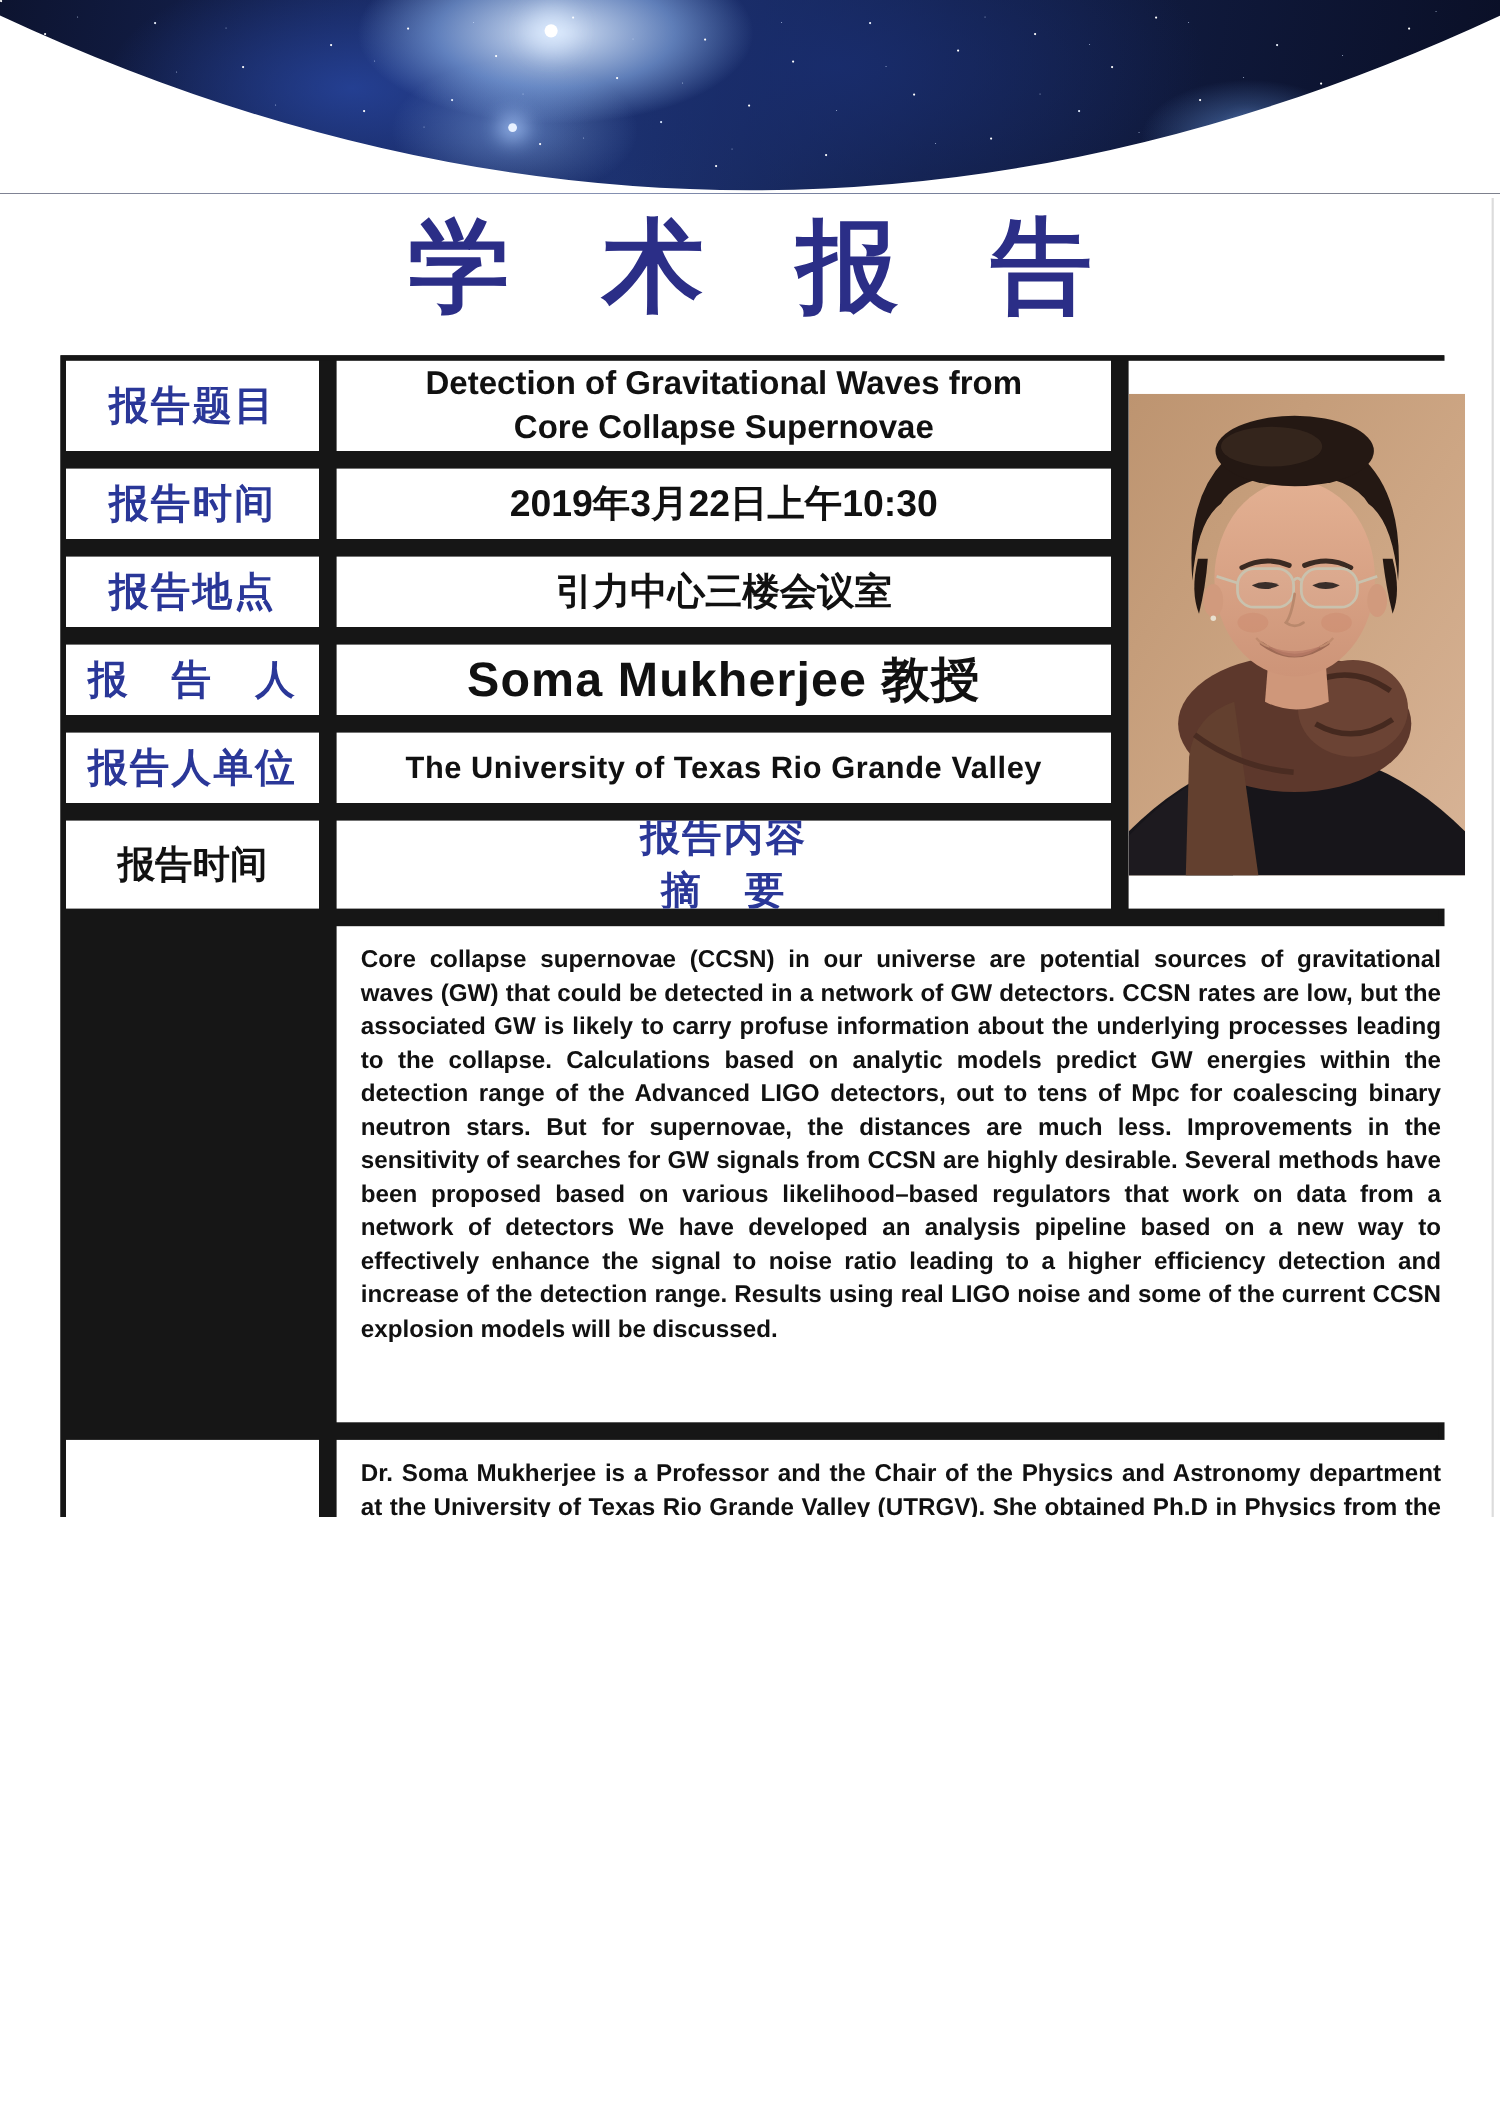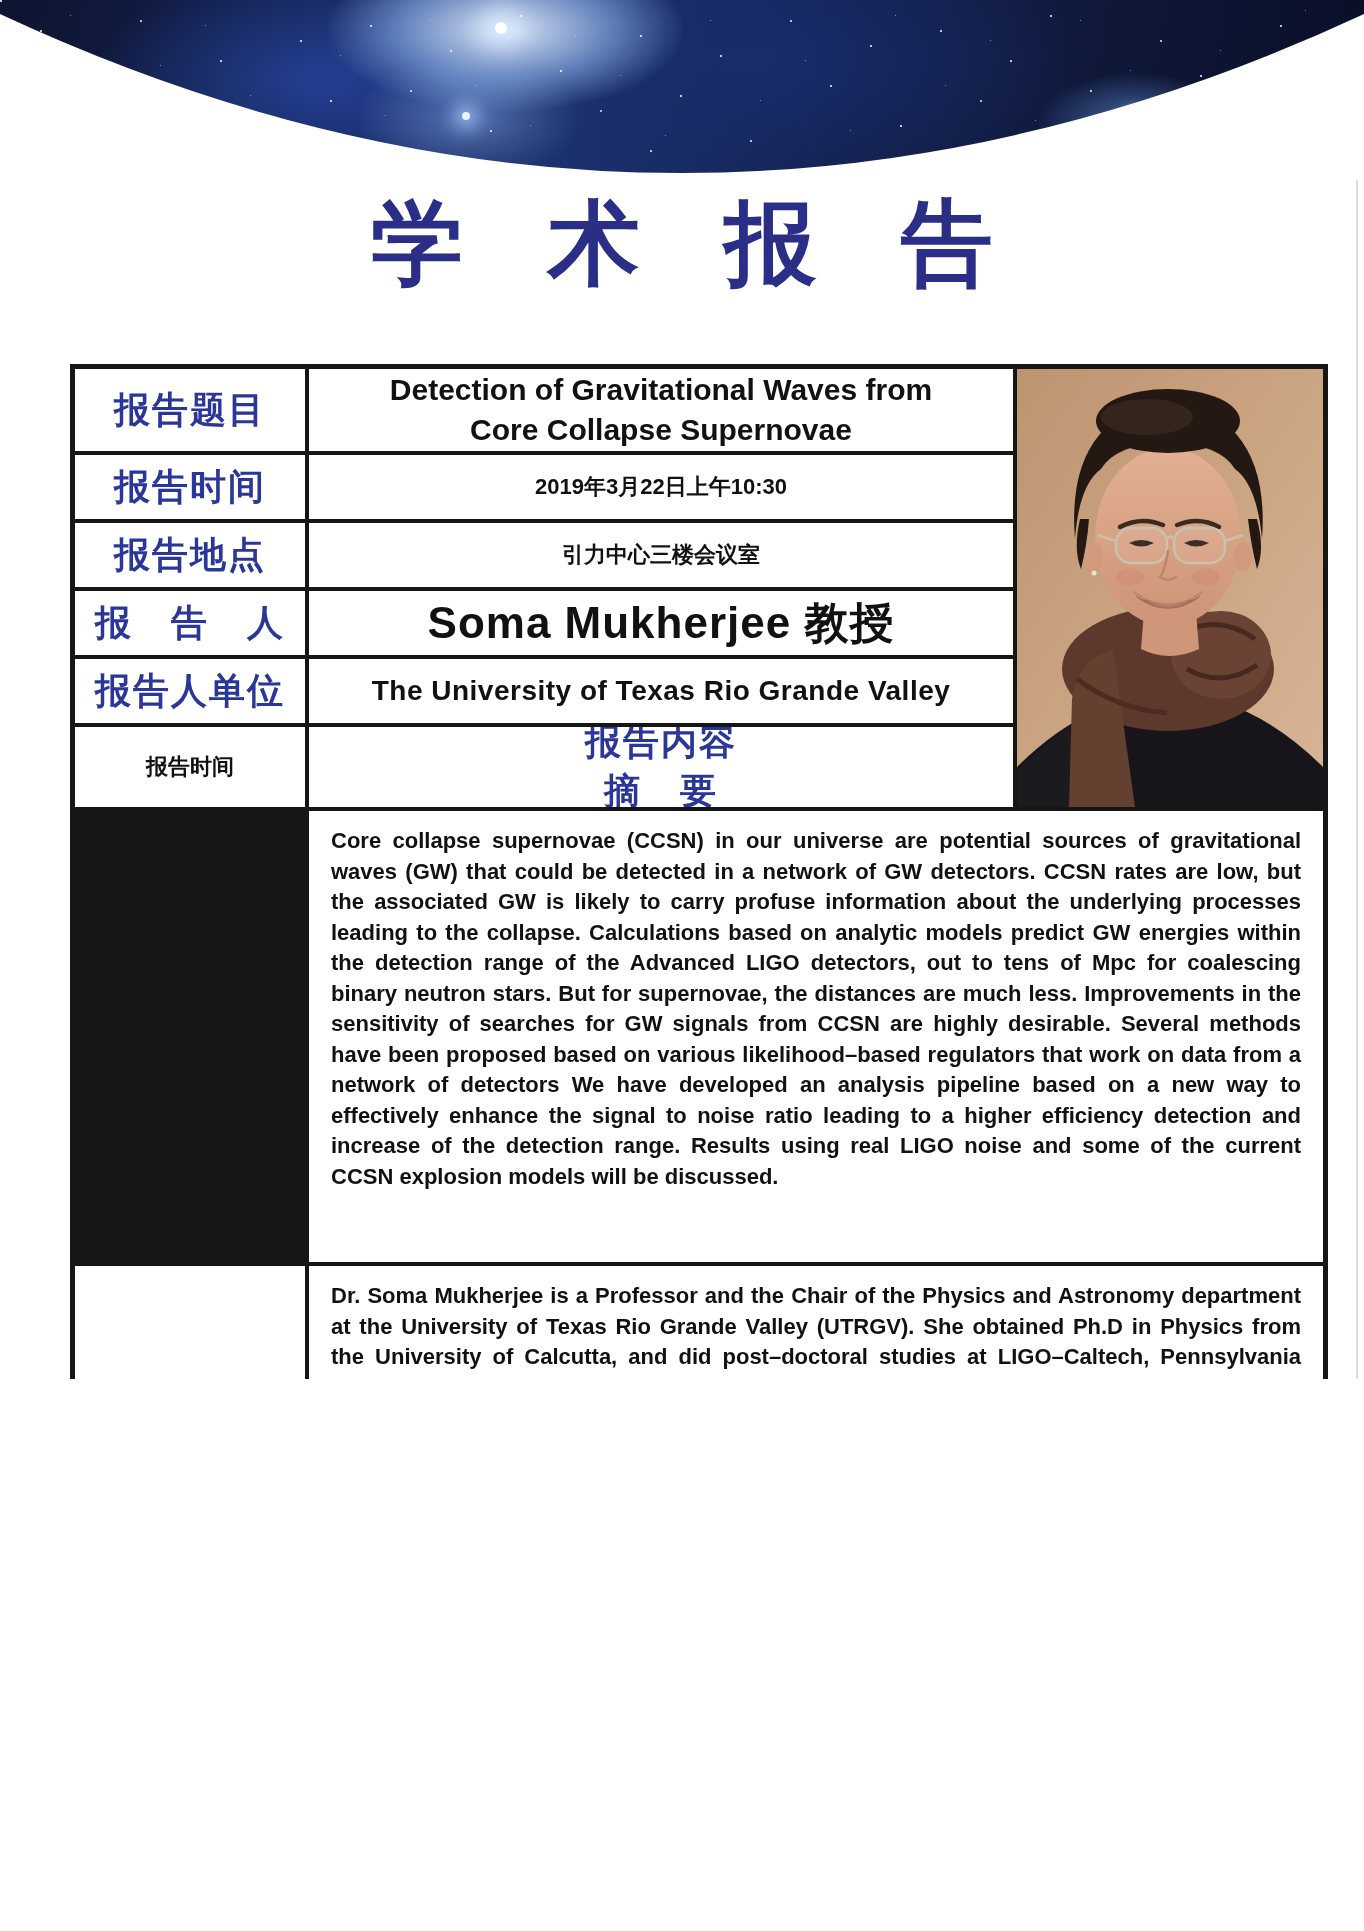--- a/index.html
+++ b/index.html
@@ -35,28 +35,28 @@
   .g1{left:495px;top:22px;width:12px;height:12px;background:#fff;box-shadow:0 0 26px 12px rgba(220,235,255,.9);}
   .g2{left:462px;top:112px;width:8px;height:8px;background:#e8f1ff;box-shadow:0 0 18px 8px rgba(170,200,250,.8);}
   .g3{left:1130px;top:118px;width:7px;height:7px;background:#dcebff;box-shadow:0 0 16px 7px rgba(140,180,240,.8);}
   .banner-cut{position:absolute;left:0;top:0;}
 
   
   .page-title{position:absolute;left:0;top:188px;width:1364px;margin:0;text-align:center;
     color:#2b2e87;font-size:92px;font-weight:bold;letter-spacing:0.32em;text-indent:0.32em;line-height:1.2;}
 
   
-  .grid{position:absolute;left:70px;top:323px;width:1248px;background:#161616;border:5px solid #161616;
+  .grid{position:absolute;left:55px;top:323px;width:1248px;background:#161616;border:5px solid #161616;
     display:grid;grid-template-columns:230px 704px 306px;
-    grid-template-rows:82px 64px 64px 64px 64px 80px 451px 437px 56px;gap:4px;margin-top:41px;}
+    grid-template-rows:82px 64px 64px 64px 64px 80px 451px 437px 56px;gap:16px;}
   .cell{background:#fff;display:flex;align-items:center;justify-content:center;overflow:hidden;}
   .lbl{color:#2a3798;font-weight:bold;font-size:36px;letter-spacing:2px;flex-direction:column;line-height:1.35;}
   .val{color:#111;font-weight:bold;text-align:center;}
   .v-title{font-size:30px;line-height:1.35;white-space:pre-line;}
-  .v-cn{font-size:22px;}
+  .v-cn{font-size:34px;}
   .v-speaker{font-size:44px;letter-spacing:1px;}
   .v-univ{font-size:28px;letter-spacing:.5px;}
   .para{grid-column:2/4;display:block;padding:15px 22px 0 22px;text-align:justify;
     font-size:22px;font-weight:bold;line-height:30.5px;color:#111;}
   .photo-cell{grid-column:3;grid-row:1/7;padding:0;}
   .span2{grid-column:2/4;}
 
   
   .f-leftlogo{position:absolute;left:78px;top:1760px;}
   .f-left-txt{position:absolute;left:182px;top:1772px;width:560px;}

